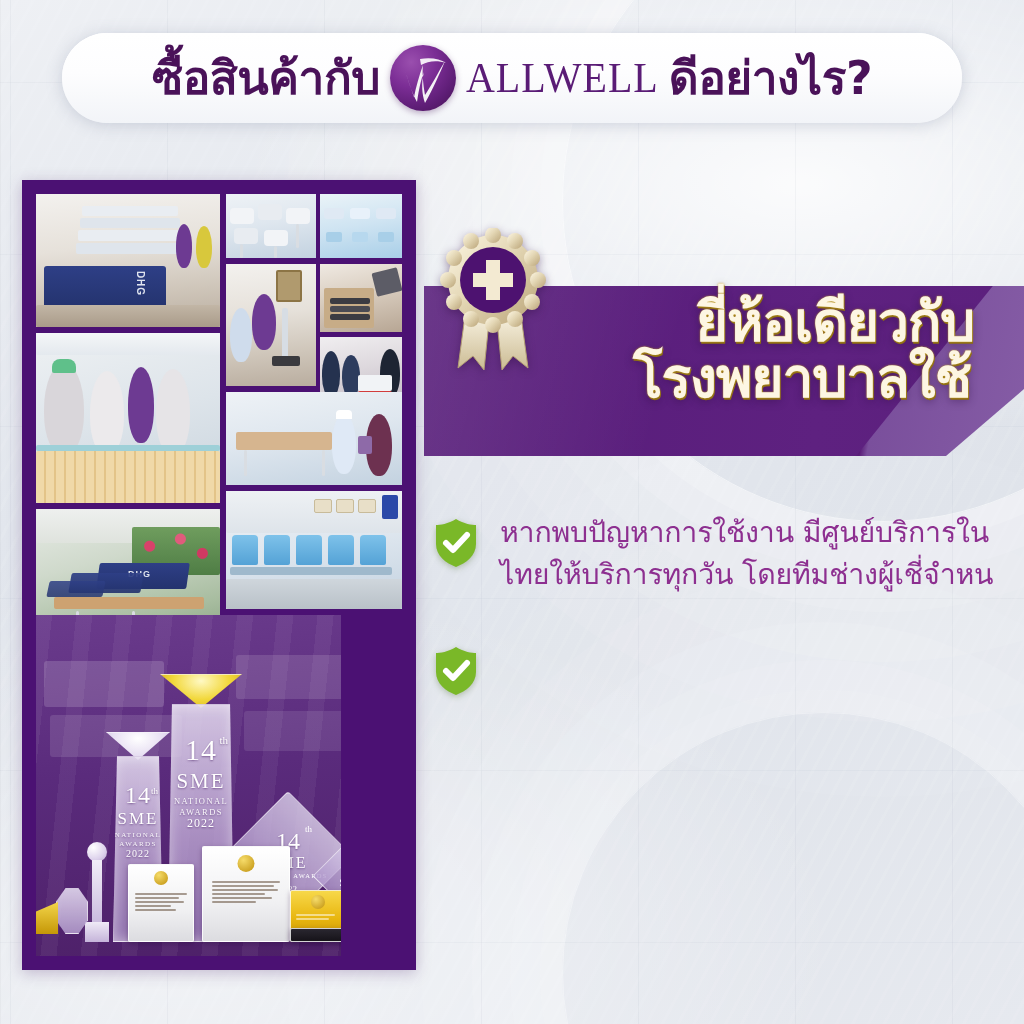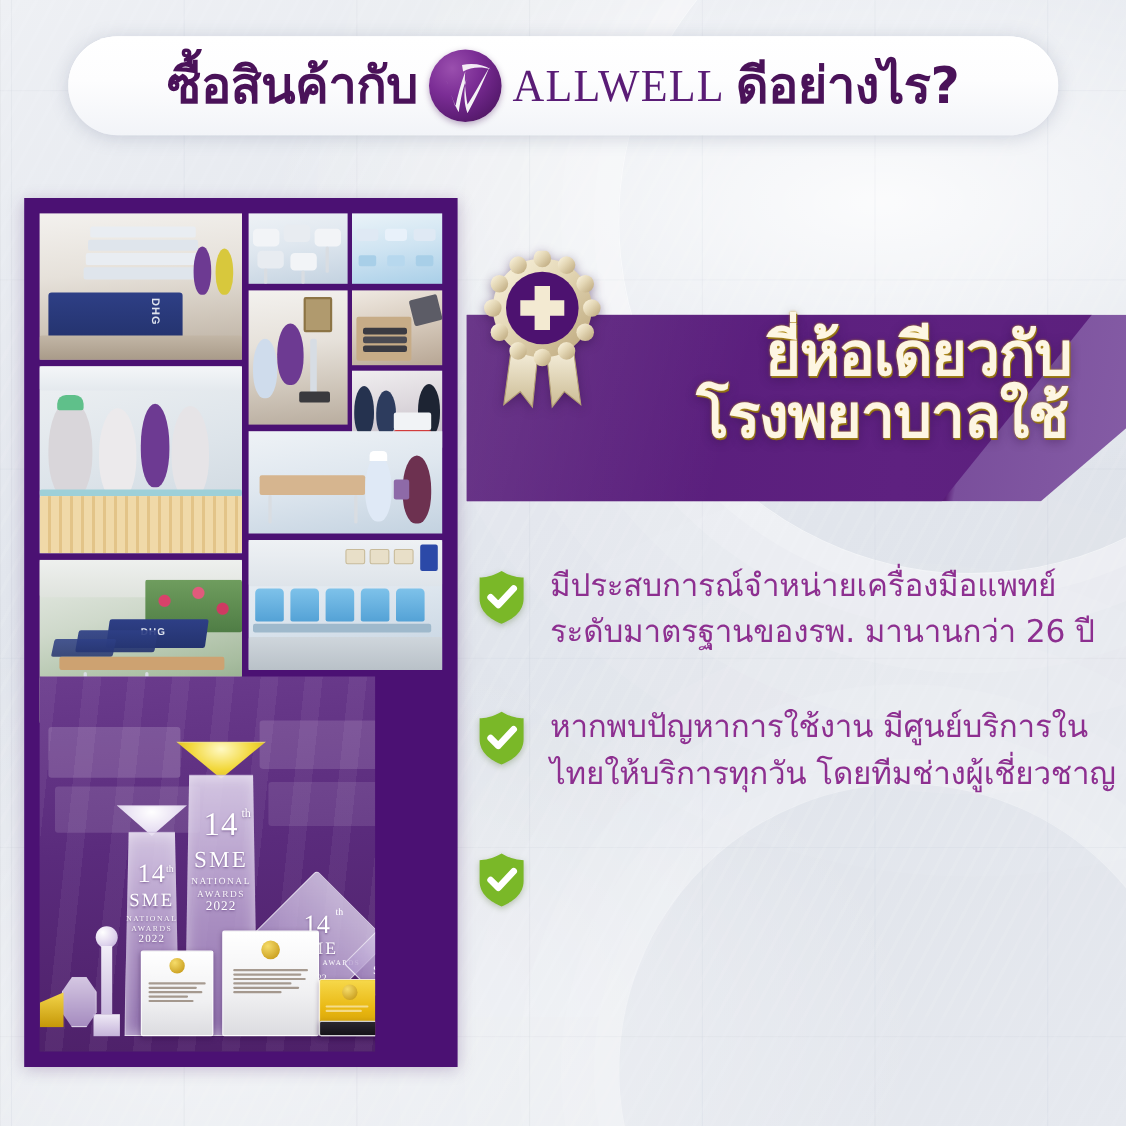--- a/index.html
+++ b/index.html
@@ -506,49 +506,37 @@
           </g>
         </g>
         <circle r="33" fill="#4d1270"></circle>
         <path d="M-7 -20 h14 v13 h13 v14 h-13 v13 h-14 v-13 h-13 v-14 h13 z" fill="#f3ead2"></path>
       </g>
     </svg>
   </div>
 
   <div class="bullets">
 
+
     <div class="bullet">
       <div class="shield">
         <svg viewBox="0 0 44 50" aria-hidden="true">
           <path d="M22 1 C14 6 6 7 2 7 L2 26 C2 38 12 45 22 49 C32 45 42 38 42 26 L42 7 C38 7 30 6 22 1 Z" fill="#7ab828"></path>
           <path d="M12 25 l7 7 l14 -15" fill="none" stroke="#ffffff" stroke-width="6" stroke-linecap="round" stroke-linejoin="round"></path>
         </svg>
       </div>
       <div class="btxt">
-        <span>มีประสบการณ์จำหน่ายเครื่องมือแพทย์</span>
-        <span>ระดับมาตรฐานของรพ. มานานกว่า 26 ปี</span>
+        <span>หากพบปัญหาการใช้งาน มีศูนย์บริการใน</span>
+        <span>ไทยให้บริการทุกวัน โดยทีมช่างผู้เชี่จำหน</span>
       </div>
     </div>
 
     <div class="bullet">
       <div class="shield">
         <svg viewBox="0 0 44 50" aria-hidden="true">
           <path d="M22 1 C14 6 6 7 2 7 L2 26 C2 38 12 45 22 49 C32 45 42 38 42 26 L42 7 C38 7 30 6 22 1 Z" fill="#7ab828"></path>
           <path d="M12 25 l7 7 l14 -15" fill="none" stroke="#ffffff" stroke-width="6" stroke-linecap="round" stroke-linejoin="round"></path>
         </svg>
       </div>
-      <div class="btxt">
-        <span>หากพบปัญหาการใช้งาน มีศูนย์บริการใน</span>
-        <span>ไทยให้บริการทุกวัน โดยทีมช่างผู้เชี่ยวชาญ</span>
-      </div>
-    </div>
-
-    <div class="bullet">
-      <div class="shield">
-        <svg viewBox="0 0 44 50" aria-hidden="true">
-          <path d="M22 1 C14 6 6 7 2 7 L2 26 C2 38 12 45 22 49 C32 45 42 38 42 26 L42 7 C38 7 30 6 22 1 Z" fill="#7ab828"></path>
-          <path d="M12 25 l7 7 l14 -15" fill="none" stroke="#ffffff" stroke-width="6" stroke-linecap="round" stroke-linejoin="round"></path>
-        </svg>
-      </div>
     </div>
 
   </div>
 </div>
 
 </body></html>

